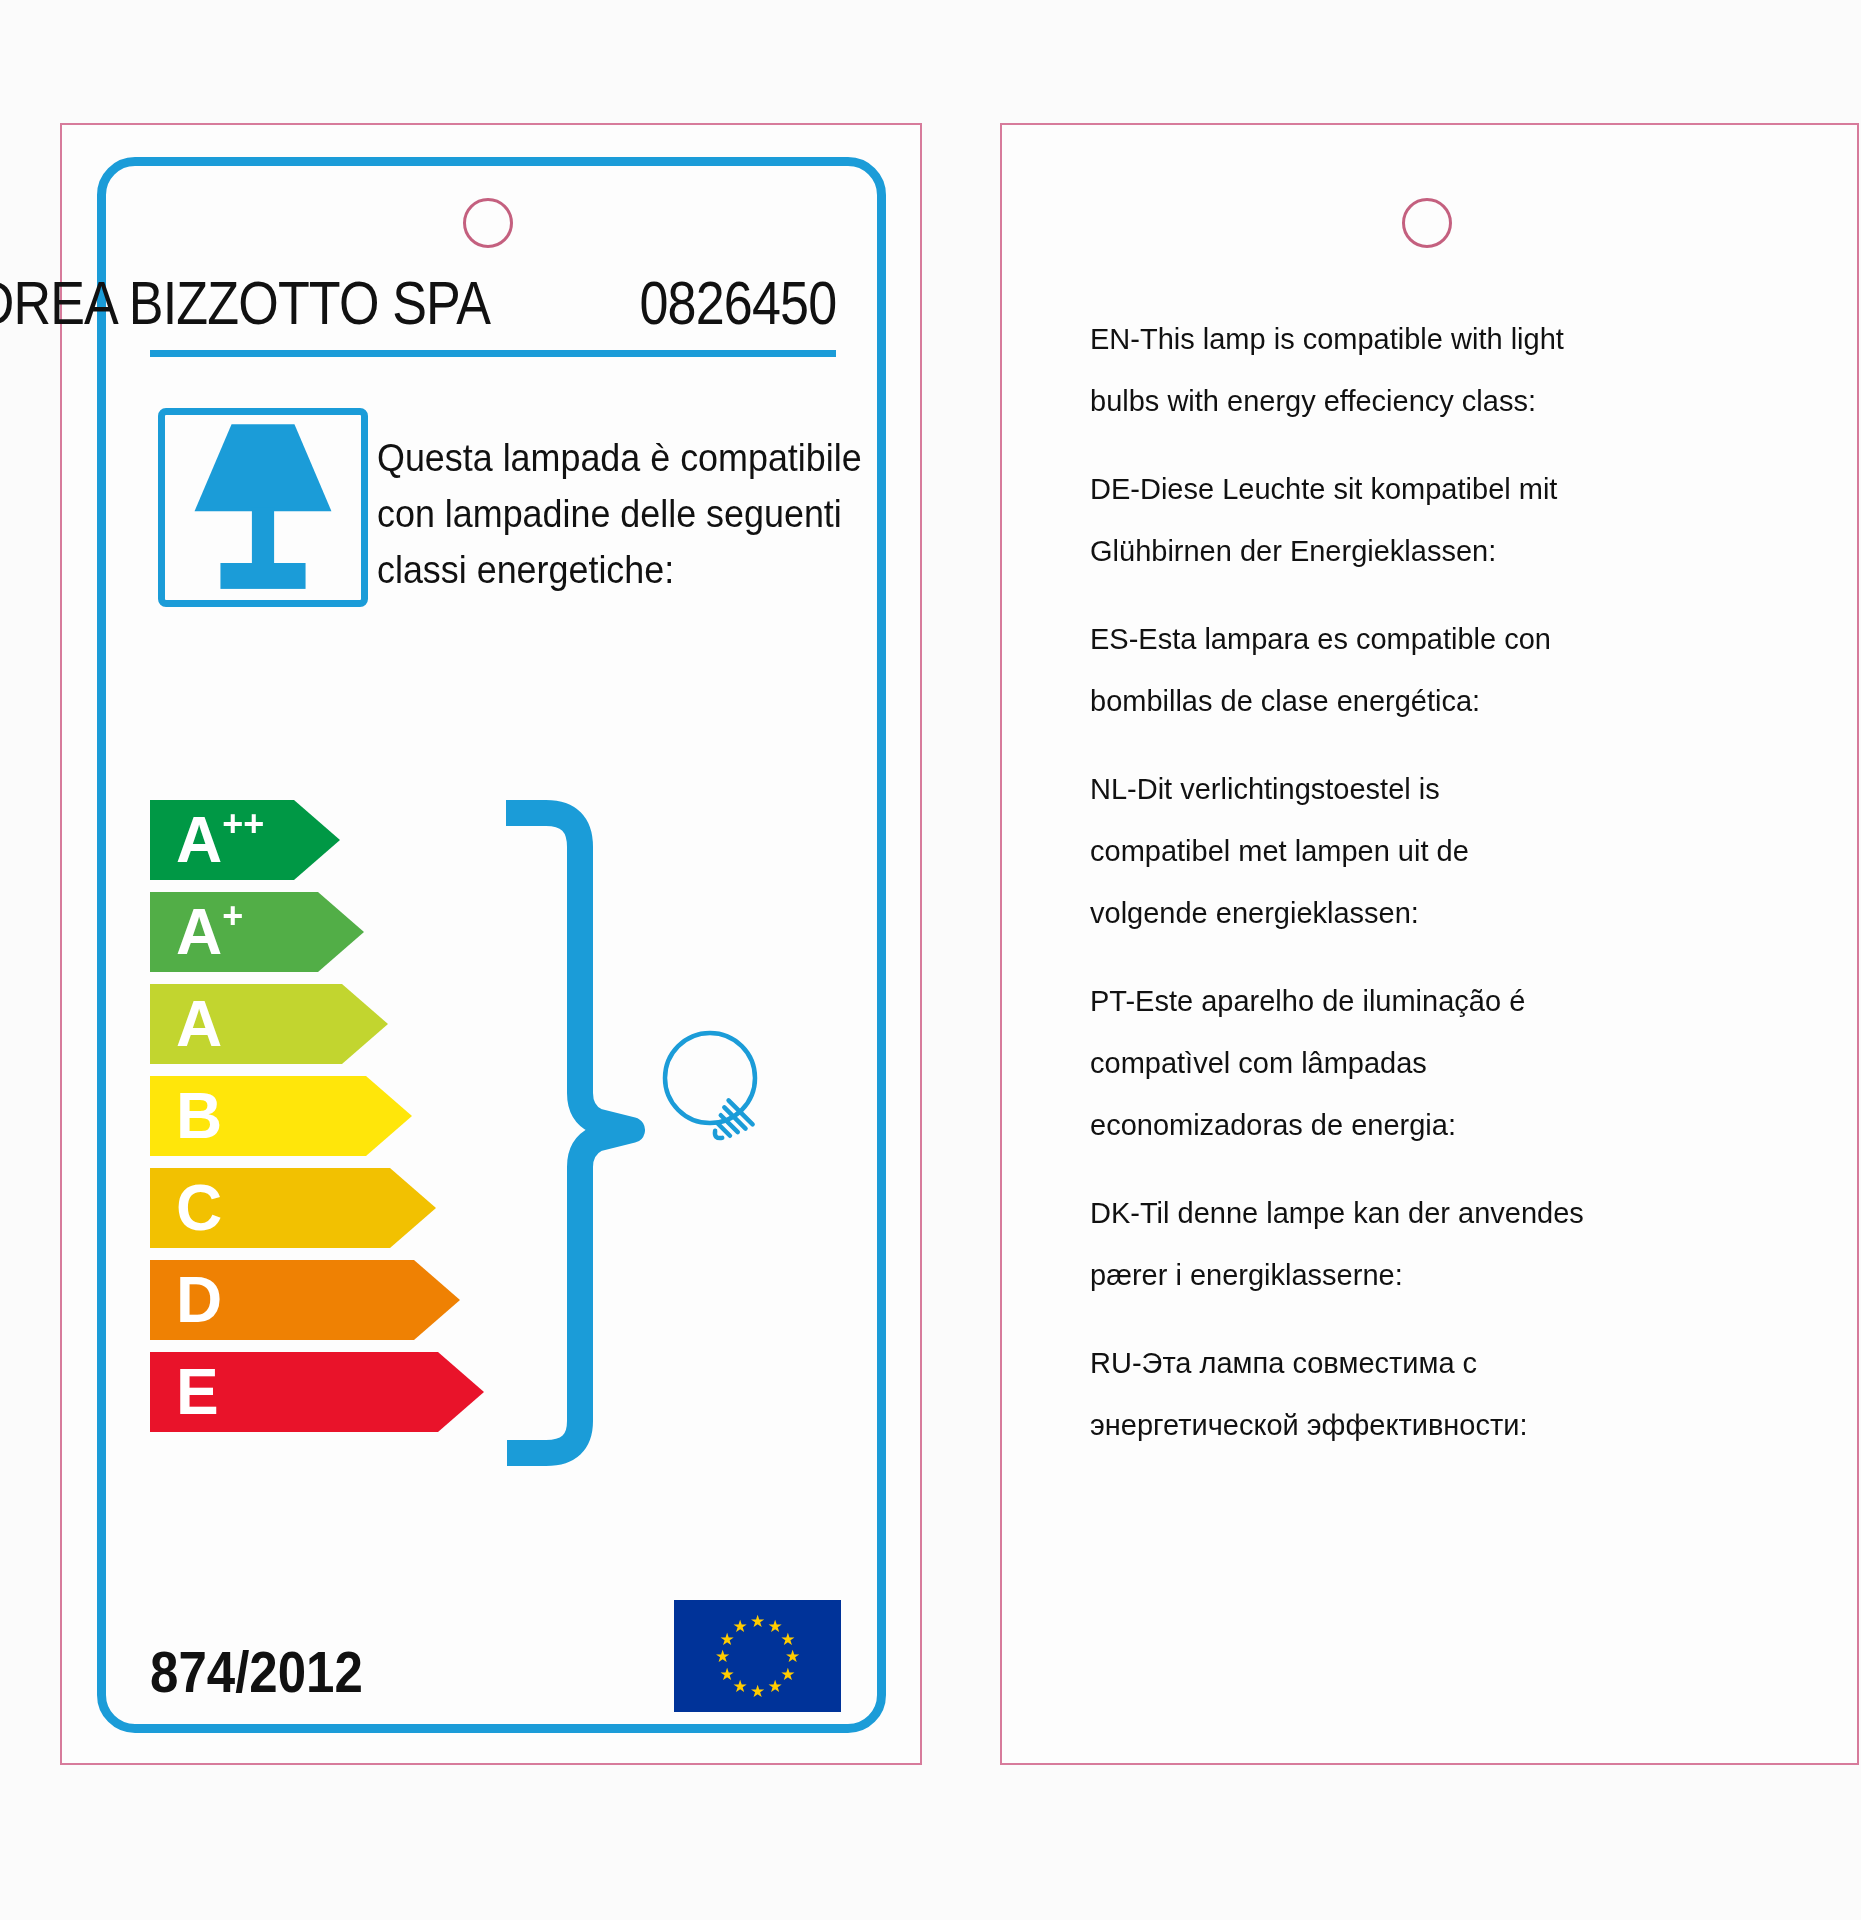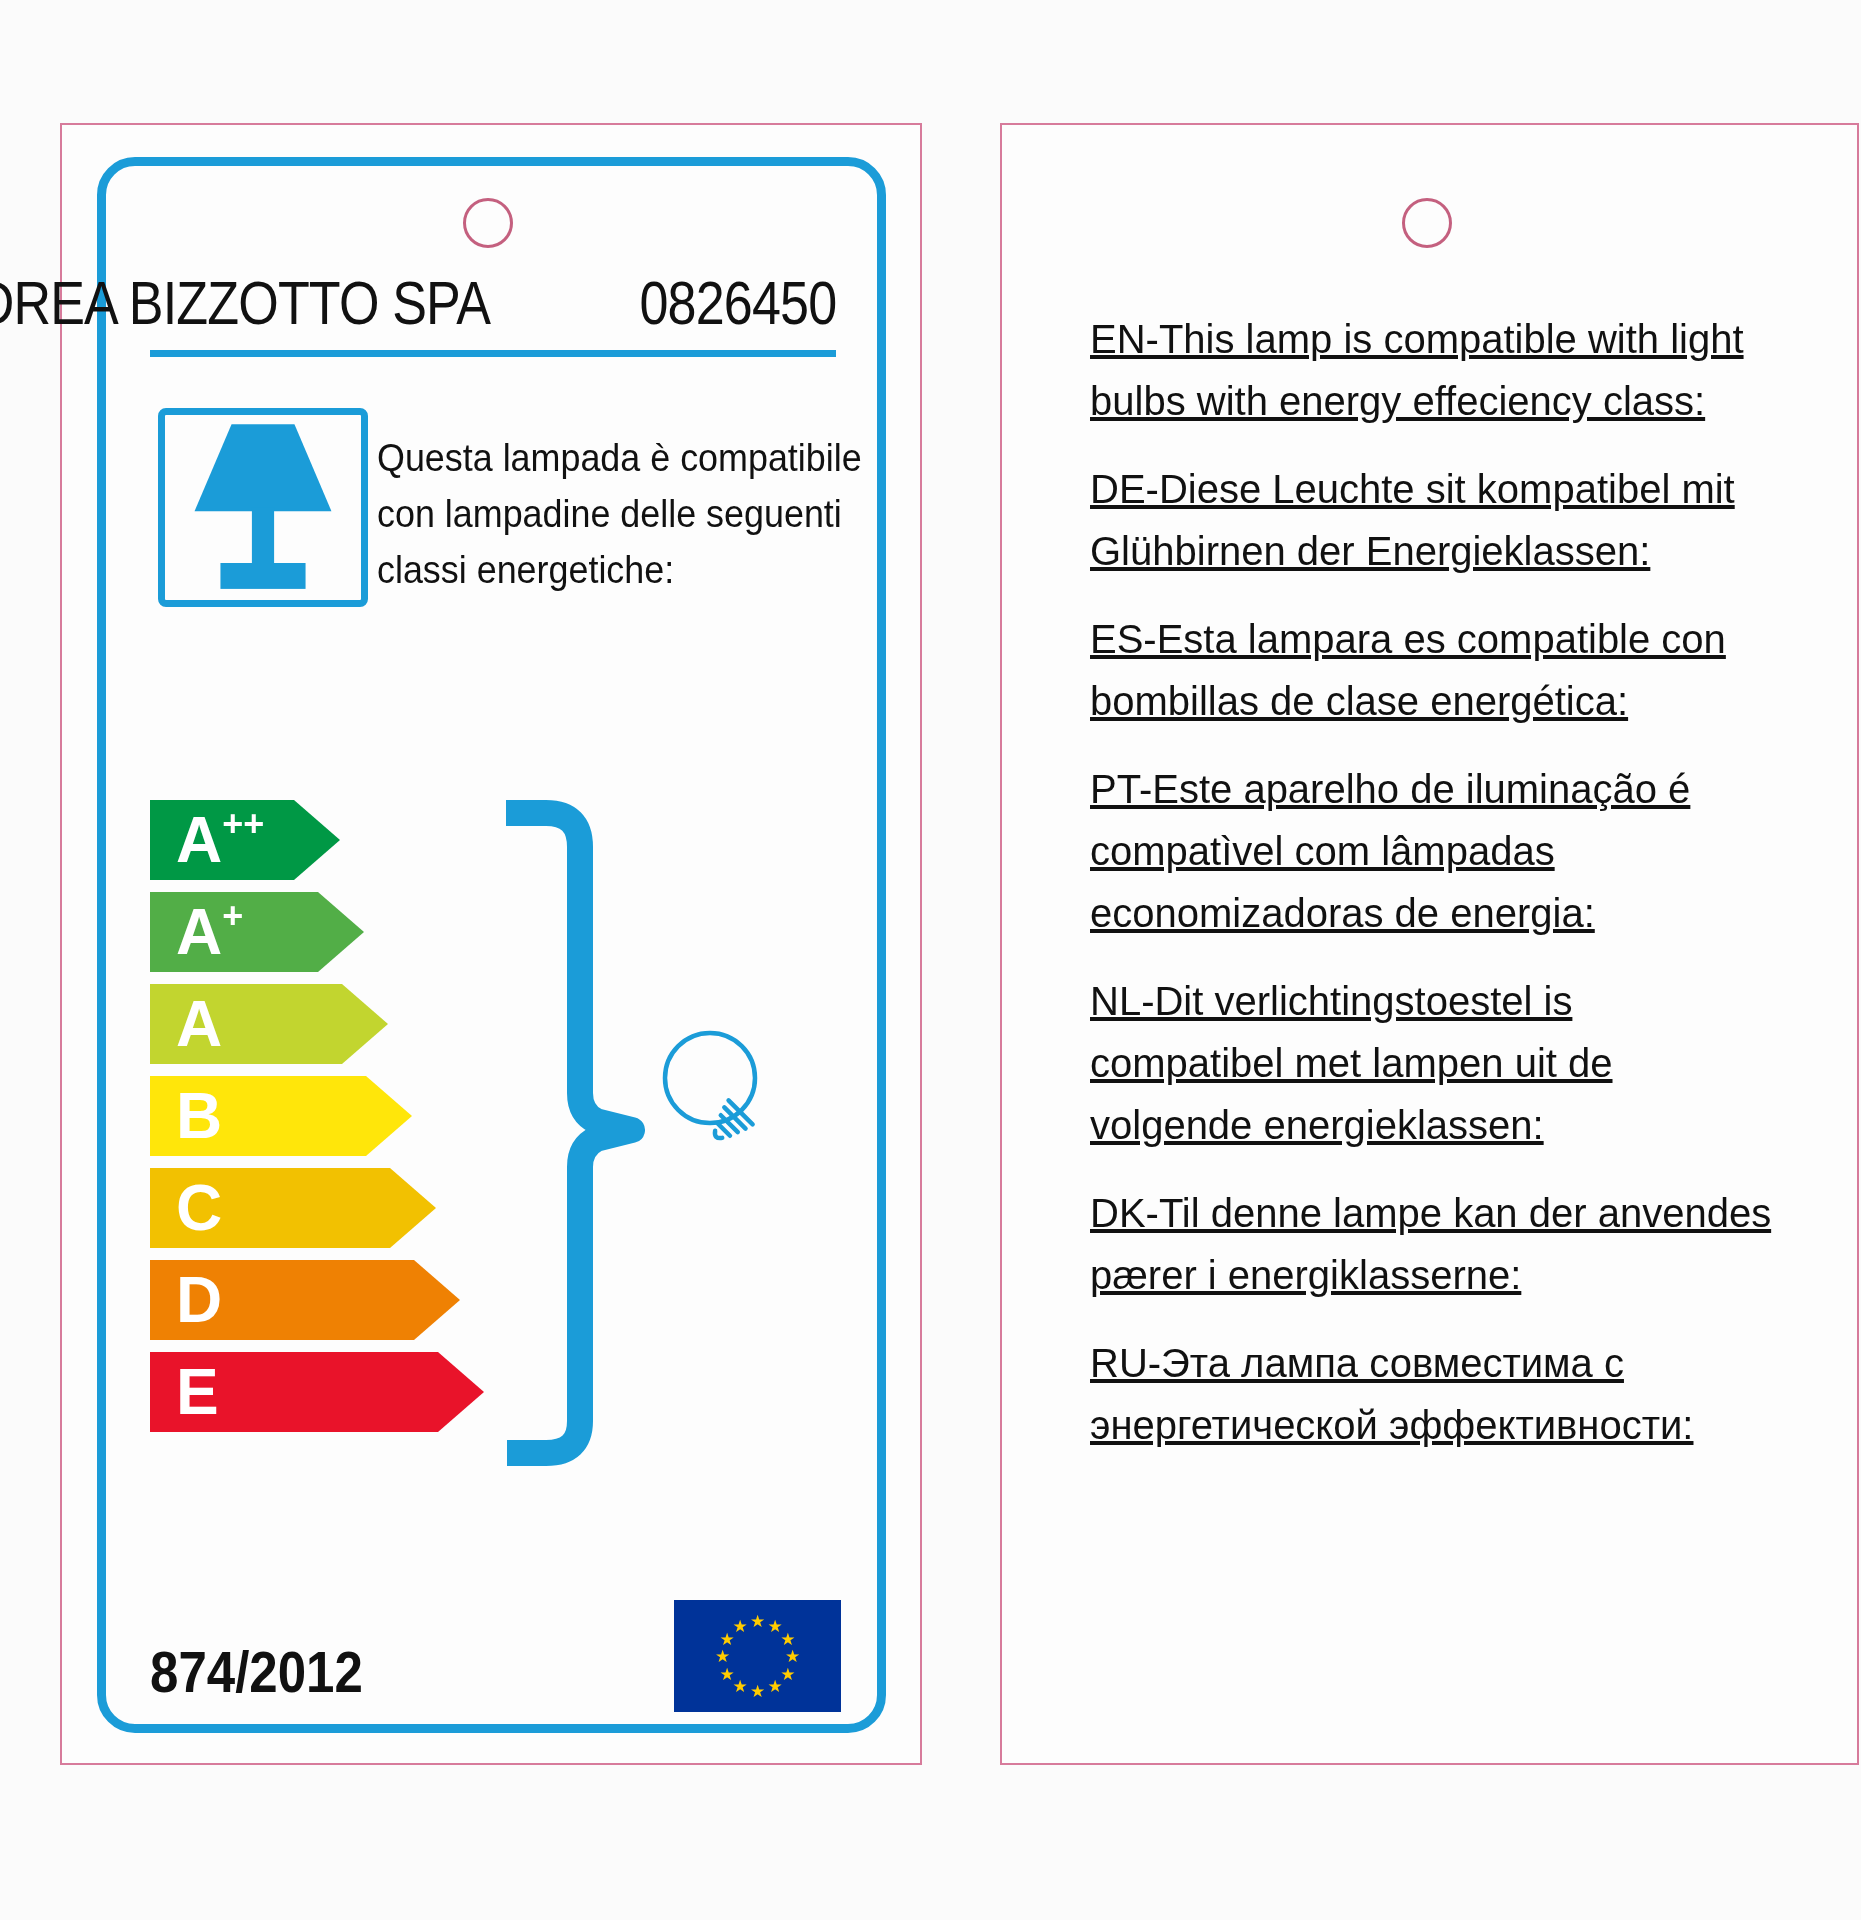--- a/index.html
+++ b/index.html
@@ -92,21 +92,21 @@
   }
   .eu-flag .star{
     position:absolute;font-size:17px;line-height:17px;
     transform:translate(-50%,-50%);
   }
 
   
   .paragraphs{
     left:1090px;top:308px;width:720px;
   }
-  .para{margin:0 0 26px 0;font-size:40px;line-height:62px;text-decoration:underline;}
+  .para{margin:0 0 26px 0;font-size:29px;line-height:62px;}
   .para .pline{white-space:nowrap;}
 </style>
 </head>
 <body>
 
 <div class="abs tag-outline tag-left">
 </div>
 
 <div class="abs blue-frame"></div>
 
@@ -200,30 +200,30 @@
   </div>
   <div class="para">
     <div class="pline">DE-Diese Leuchte sit kompatibel mit</div>
     <div class="pline">Glühbirnen der Energieklassen:</div>
   </div>
   <div class="para">
     <div class="pline">ES-Esta lampara es compatible con</div>
     <div class="pline">bombillas de clase energética:</div>
   </div>
   <div class="para">
+    <div class="pline">NL-Dit verlichtingstoestel is</div>
+    <div class="pline">compatibel met lampen uit de</div>
+    <div class="pline">volgende energieklassen:</div>
+  </div>
+  <div class="para">
     <div class="pline">PT-Este aparelho de iluminação é</div>
     <div class="pline">compatìvel com lâmpadas</div>
     <div class="pline">economizadoras de energia:</div>
   </div>
   <div class="para">
-    <div class="pline">NL-Dit verlichtingstoestel is</div>
-    <div class="pline">compatibel met lampen uit de</div>
-    <div class="pline">volgende energieklassen:</div>
-  </div>
-  <div class="para">
     <div class="pline">DK-Til denne lampe kan der anvendes</div>
     <div class="pline">pærer i energiklasserne:</div>
   </div>
   <div class="para">
     <div class="pline">RU-Эта лампа совместима с</div>
     <div class="pline">энергетической эффективности:</div>
   </div>
 </div>
 
 </body></html>

